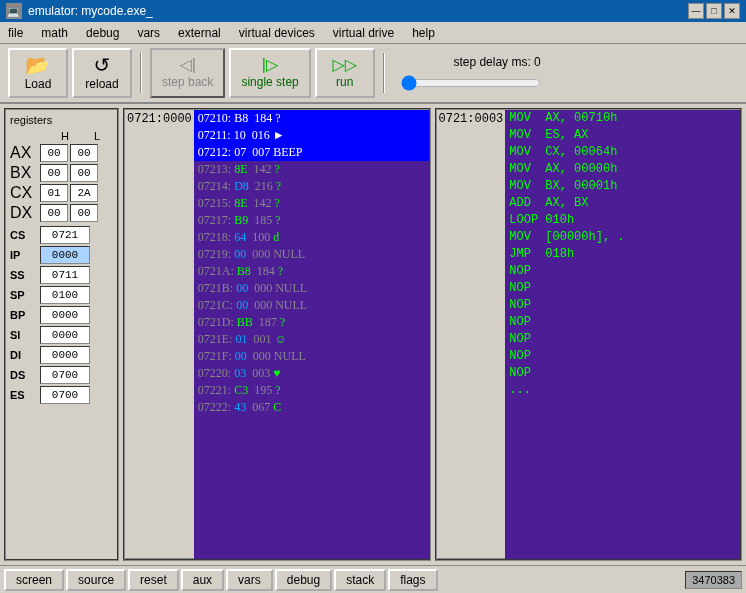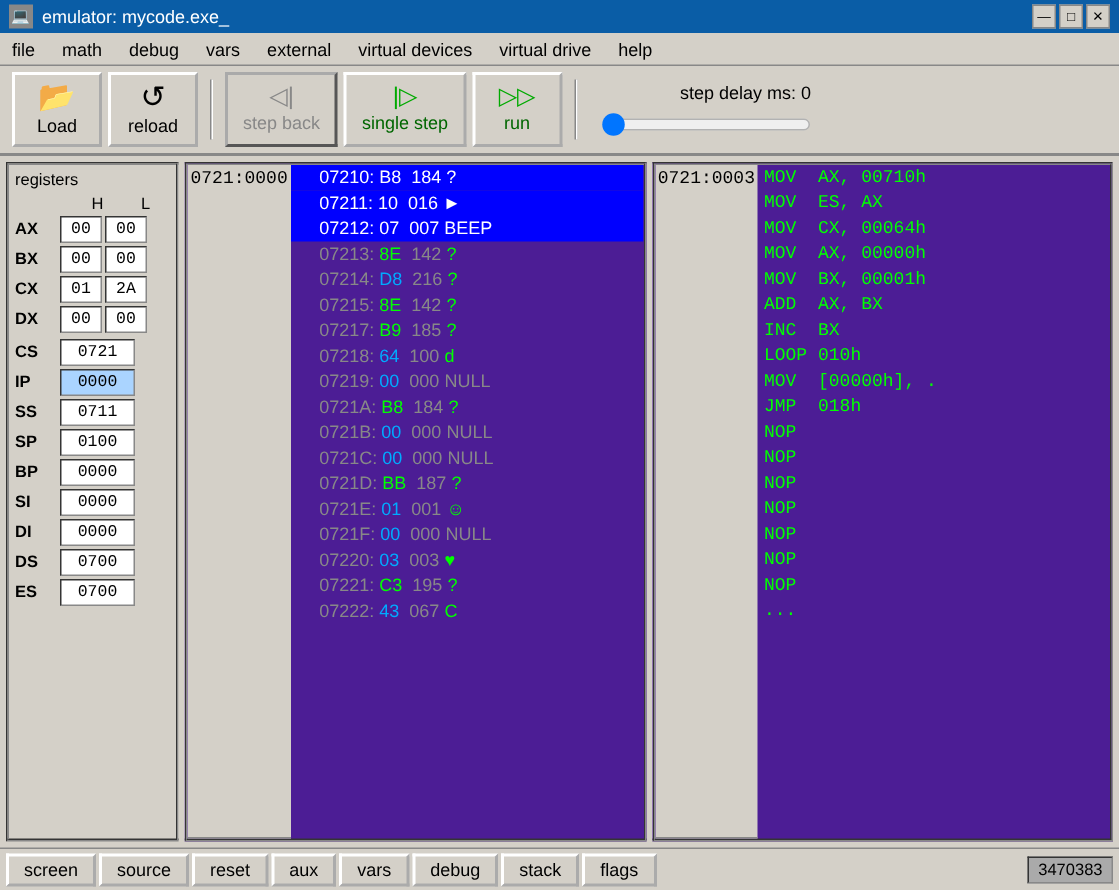--- a/index.html
+++ b/index.html
@@ -145,22 +145,22 @@
     }
     .reg-header span { width: 28px; text-align: center; }
     .reg-row {
       display: flex;
       align-items: center;
       margin-bottom: 2px;
     }
     .reg-name {
       width: 28px;
       font-family: Arial, sans-serif;
-      font-size: 11px;
-      font-weight: bold;
+      font-size: 16px;
+      font-weight: normal;
     }
     .reg-input {
       width: 28px;
       height: 18px;
       background: white;
       border: 1px inset #888;
       text-align: center;
       font-family: 'Courier New', monospace;
       font-size: 11px;
       margin-left: 2px;
@@ -225,24 +225,24 @@
     .code-scroll {
       flex: 1;
       overflow-y: auto;
       overflow-x: hidden;
     }
     .code-scroll::-webkit-scrollbar { width: 14px; }
     .code-scroll::-webkit-scrollbar-track { background: #d4d0c8; }
     .code-scroll::-webkit-scrollbar-thumb { background: #888; border: 2px outset #aaa; }
 
     .code-line {
-      font-family: Liberation Sans, sans-serif;
+      font-family: Liberation Serif, serif;
       font-size: 12px;
       color: #00ff00;
-      padding: 0 19px;
+      padding: 0 4px;
       white-space: nowrap;
       line-height: 17px;
     }
     .code-line.selected {
       background: blue;
       color: white;
     }
 
     
     .asm-content {
@@ -443,21 +443,20 @@
     <div class="code-panel">
       <div class="code-panel-header">0721:0003</div>
       <div class="code-content">
         <div class="asm-content">
           <div class="asm-line">MOV&nbsp;&nbsp;AX, 00710h</div>
           <div class="asm-line">MOV&nbsp;&nbsp;ES, AX</div>
           <div class="asm-line">MOV&nbsp;&nbsp;CX, 00064h</div>
           <div class="asm-line">MOV&nbsp;&nbsp;AX, 00000h</div>
           <div class="asm-line">MOV&nbsp;&nbsp;BX, 00001h</div>
           <div class="asm-line">ADD&nbsp;&nbsp;AX, BX</div>
-          <div class="asm-line">INC&nbsp;&nbsp;BX</div>
           <div class="asm-line">LOOP 010h</div>
           <div class="asm-line">MOV&nbsp;&nbsp;[00000h], .</div>
           <div class="asm-line">JMP&nbsp;&nbsp;018h</div>
           <div class="asm-line">NOP</div>
           <div class="asm-line">NOP</div>
           <div class="asm-line">NOP</div>
           <div class="asm-line">NOP</div>
           <div class="asm-line">NOP</div>
           <div class="asm-line">NOP</div>
           <div class="asm-line">NOP</div>

